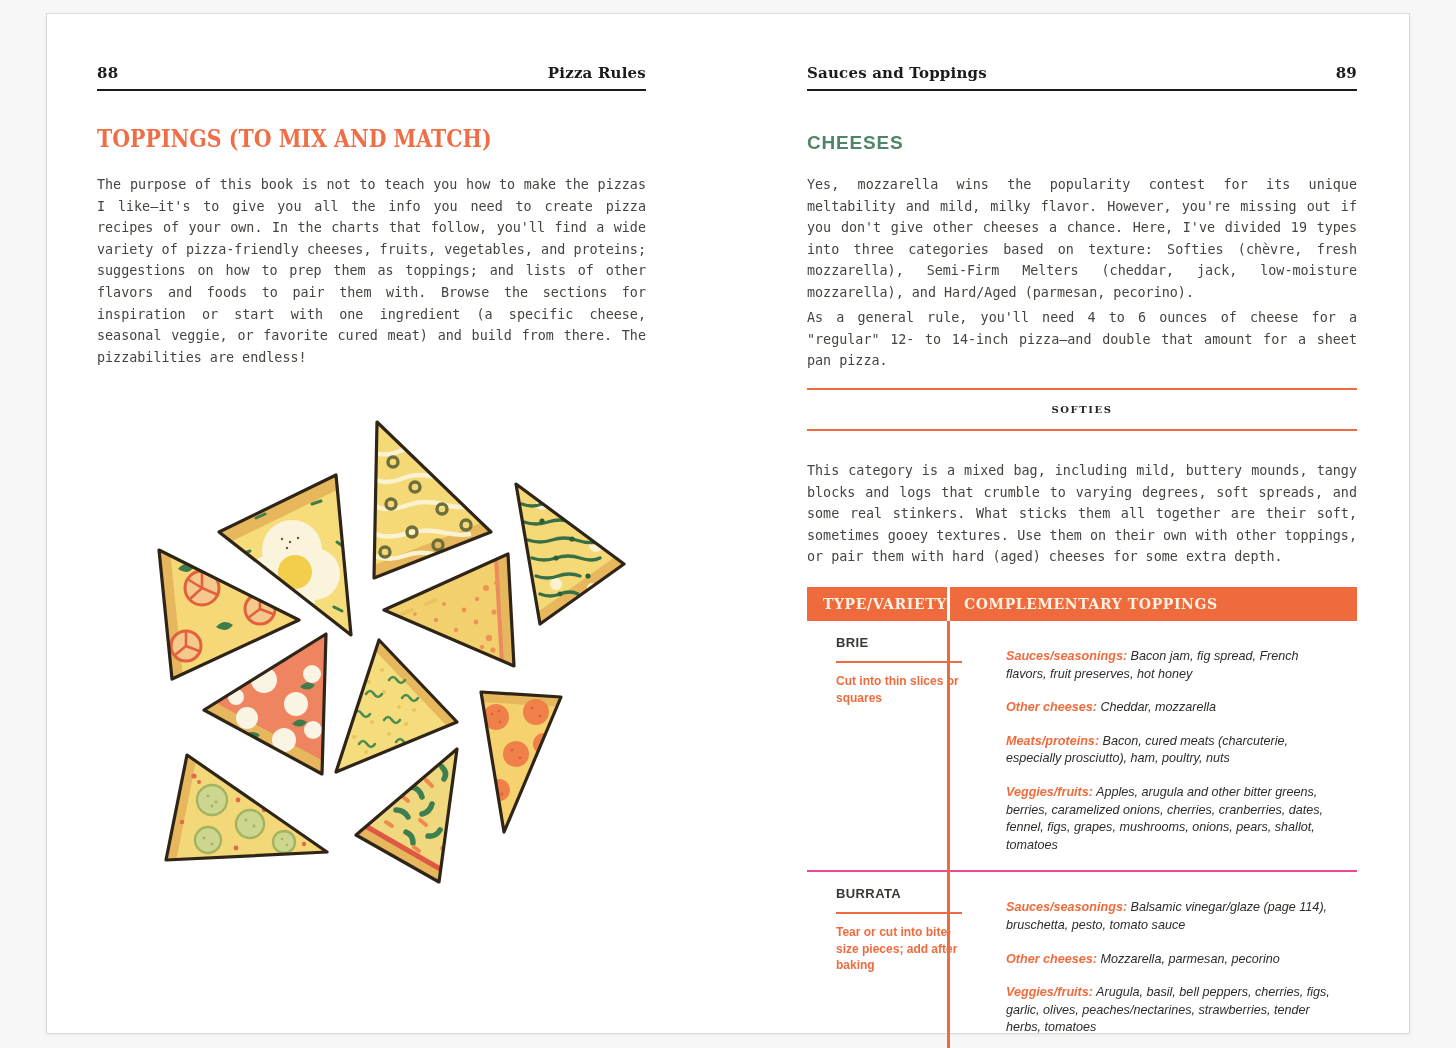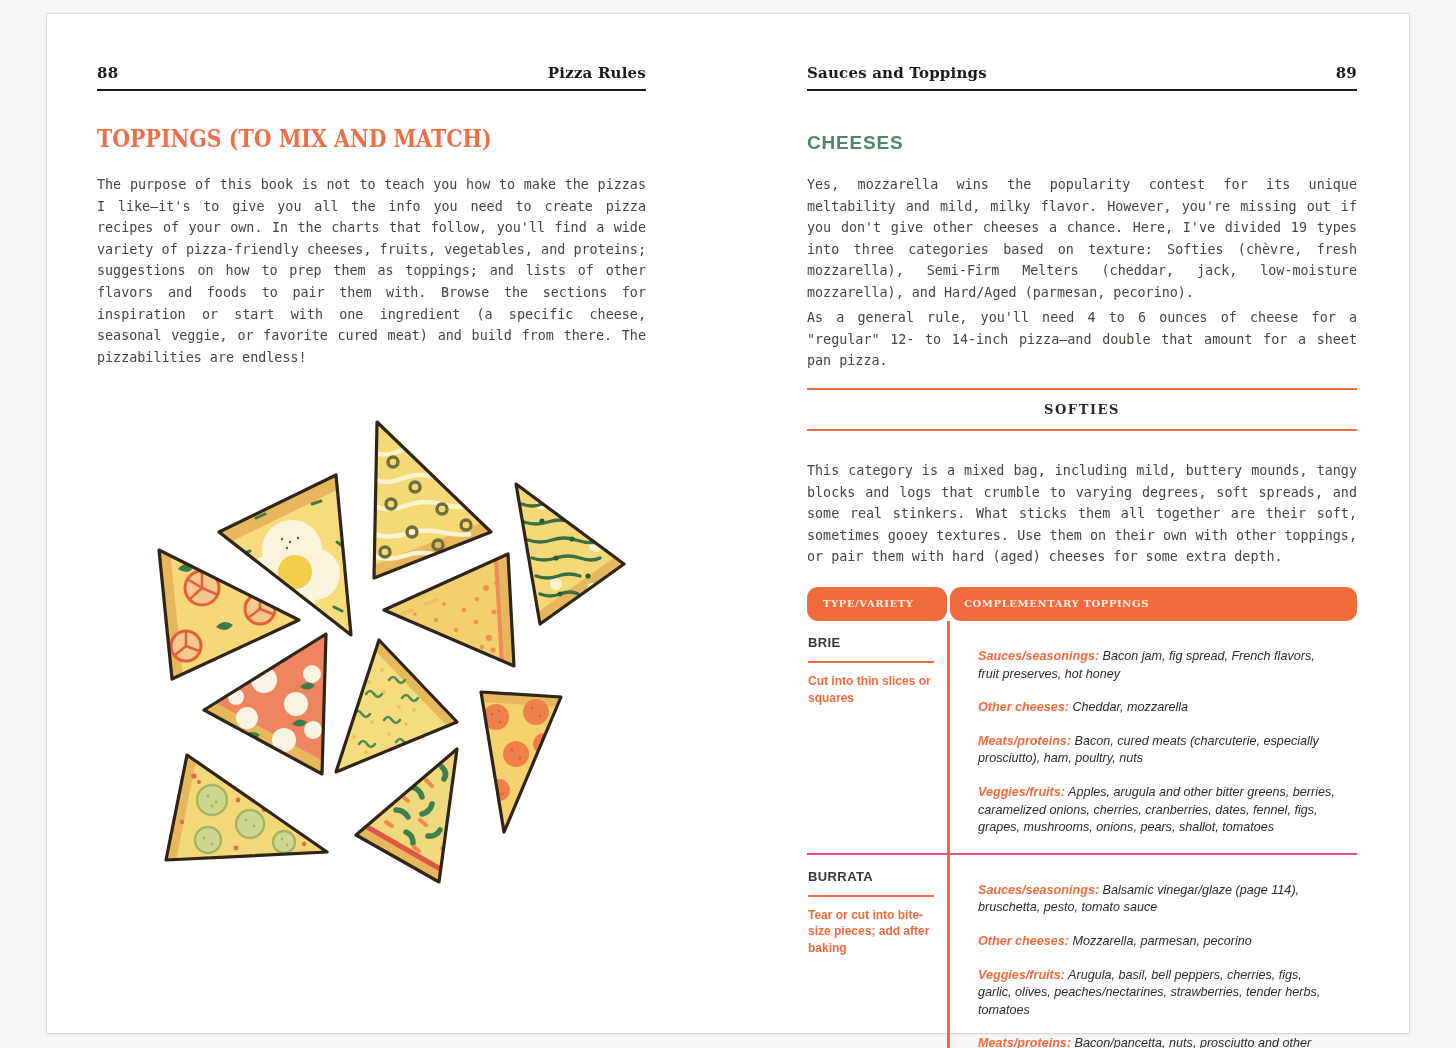--- a/index.html
+++ b/index.html
@@ -53,43 +53,42 @@
   }
   .illustration{position:absolute;left:47px;top:378px;width:500px;height:500px;}
 
   .softies-banner{
     position:absolute;top:374px;left:0;right:0;
     border-top:2.5px solid #ef6b3e;
     border-bottom:2.5px solid #ef6b3e;
     height:39px;line-height:39px;
     text-align:center;
     font-family:"DejaVu Serif","Liberation Serif",serif;
-    font-weight:bold;font-size:13px;color:#2a2522;
+    font-weight:bold;font-size:10px;color:#2a2522;
     letter-spacing:1.6px;
   }
 
   .toppings-table{position:absolute;top:573px;left:0;width:550px;}
   .tbl-header{display:flex;gap:3px;height:34px;}
   .tbl-header .hcell{
     background:#ef6b3e;color:#fcf2e3;
     font-family:"DejaVu Serif","Liberation Serif",serif;
-    font-weight:bold;font-size:10px;letter-spacing:0.6px;
+    font-weight:bold;font-size:14px;letter-spacing:0.6px;
     line-height:34px;
     box-sizing:border-box;
-    border-radius:11px;
   }
   .hcell.h1{width:140px;padding-left:16px;}
   .hcell.h2{flex:1;padding-left:14px;}
   .tbl-body{position:relative;border-bottom:2.5px solid #ef6b3e;}
   .tbl-divider{position:absolute;left:140px;top:0;bottom:0;width:2.5px;background:#ef6b3e;}
   .tbl-row{display:flex;}
   .tbl-row + .tbl-row{border-top:2px solid #ec4899;}
   .row-brie{min-height:141px;}
   .row-burrata{min-height:208px;}
-  .cell-type{width:140px;box-sizing:border-box;padding:14px 14px 0 1px;}
+  .cell-type{width:140px;box-sizing:border-box;padding:14px 14px 0 1px;margin-left:28px;}
   .type-name{
     font-size:13px;font-weight:bold;color:#3a3835;letter-spacing:0.4px;
   }
   .type-rule{border:none;border-top:2px solid #ef6b3e;width:126px;margin:11px 0 10px 0;}
   .prep-note{
     font-size:12px;font-weight:bold;color:#ef6b3e;line-height:16.5px;
   }
   .cell-entries{flex:1;box-sizing:border-box;padding:11px 4px 0 15px;}
   .entry{margin:16px;font-size:12.6px;line-height:17.6px;color:#2e2c29;font-style:italic;}
   .entry .lbl{font-weight:bold;color:#ef6b3e;}

